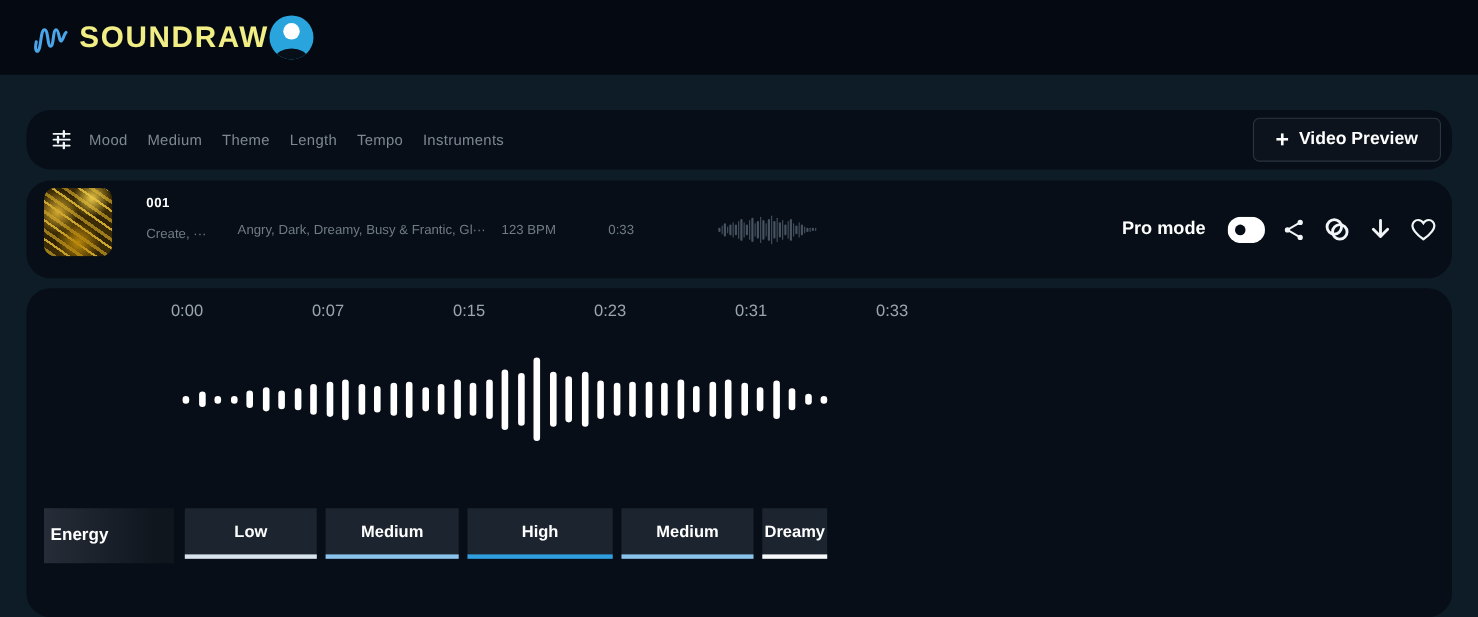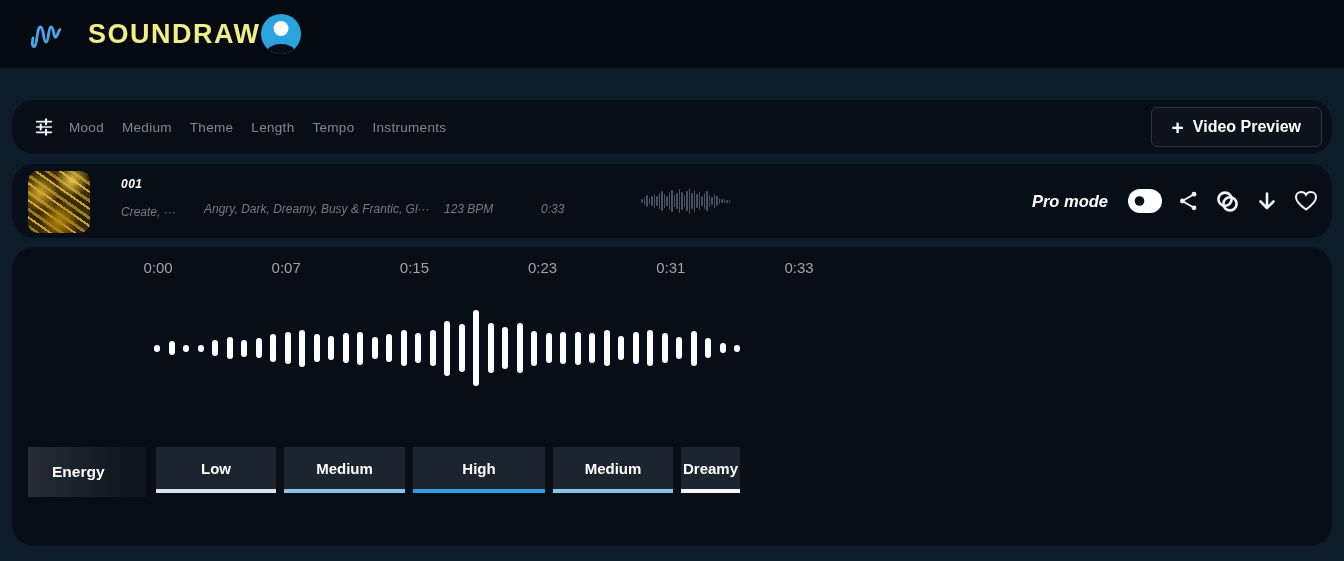--- a/index.html
+++ b/index.html
@@ -9,21 +9,21 @@
     font-family:"Liberation Sans", sans-serif;
     position:relative;
   }
 
   
   .navbar {
     height:68px; background:#050a12;
     display:flex; align-items:center;
     padding:0 20px 0 28px;
   }
-  .logo { display:flex; align-items:center; gap:20px; cursor:pointer; }
+  .logo { display:flex; align-items:center; gap:4px; cursor:pointer; }
   .brand {
     color:#f2ee86; font-size:27px; font-weight:800;
     letter-spacing:1.5px;
   }
   .nav-links {
     margin-left:auto; margin-right:28px;
     display:flex; align-items:center; gap:34px;
     color:#f3f6f8; font-size:16.5px;
   }
   .nav-item { cursor:pointer; white-space:nowrap; }
@@ -36,21 +36,21 @@
   .avatar .head {
     position:absolute; left:50%; top:7px; transform:translateX(-50%);
     width:15px; height:15px; border-radius:50%; background:#ffffff;
   }
   .avatar .shoulders {
     position:absolute; left:50%; bottom:-7px; transform:translateX(-50%);
     width:29px; height:17px; border-radius:50% 50% 0 0; background:#071019;
   }
 
   
-  .card { margin:0 12px; background:#070e17; border-radius:22px; position:relative; }
+  .card { margin:0 24px; background:#070e17; border-radius:22px; position:relative; }
 
   .filter-card {
     margin-top:32px; height:54px;
     display:flex; align-items:center;
     padding:0 18px 0 22px;
   }
   .filter-icon { display:flex; cursor:pointer; }
   .filter-items {
     display:flex; gap:18px; margin-left:15px;
     color:#7e8893; font-size:13.5px; letter-spacing:.3px;
@@ -59,21 +59,21 @@
   .video-preview {
     position:absolute; right:10px; top:7px; height:40px;
     padding:0 20px; background:#0c131c;
     border:1px solid #2b3440; border-radius:6px;
     color:#ffffff; font-weight:700; font-size:16px;
     display:flex; align-items:center; gap:9px;
     font-family:inherit; cursor:pointer;
   }
   .video-preview .plus { font-size:21px; font-weight:700; line-height:1; }
 
-  .track-card { margin-top:10px; height:74px;font-style:italic; }
+  .track-card { margin-top:10px; height:89px; }
   .thumb {
     position:absolute; left:16px; top:7px; width:62px; height:62px;
     border-radius:10px; cursor:pointer;
     background-color:#4a3606;
     background-image:
       radial-gradient(circle at 70% 15%, #e9c645 0, rgba(0,0,0,0) 25%),
       radial-gradient(circle at 20% 35%, #d4a92f 0, rgba(0,0,0,0) 30%),
       radial-gradient(circle at 50% 80%, #b8860b 0, rgba(0,0,0,0) 35%),
       repeating-linear-gradient(35deg, #2e2104 0 4px, #9a7a1a 4px 7px, #3c2c05 7px 12px, #caa62e 12px 14px);
   }
@@ -104,21 +104,21 @@
     color:#9aa5af; font-size:15px;
   }
   .waveform {
     position:absolute; left:142px; top:58px; height:86px;
     display:flex; align-items:center; gap:8.5px; cursor:pointer;
   }
   .wave-bar { width:6px; border-radius:3px; background:#ffffff; flex:none; }
 
   .energy-label {
     position:absolute; left:16px; top:200px; width:118px; height:50px;
-    display:flex; align-items:center; padding-left:24px;
+    display:flex; align-items:center; padding-left:6px;
     background:linear-gradient(90deg, #262d38 0%, #10161e 85%);
     color:#ffffff; font-weight:700; font-size:15.5px;
   }
   .energy-segments { position:absolute; left:144px; top:200px; display:flex; gap:8px; }
   .energy-segment {
     height:46px; background:#1c2430; border-bottom:4px solid #ffffff;
     display:flex; align-items:center; justify-content:center;
     color:#ffffff; font-weight:700; font-size:15px; cursor:pointer; flex:none;
   }
 </style>

